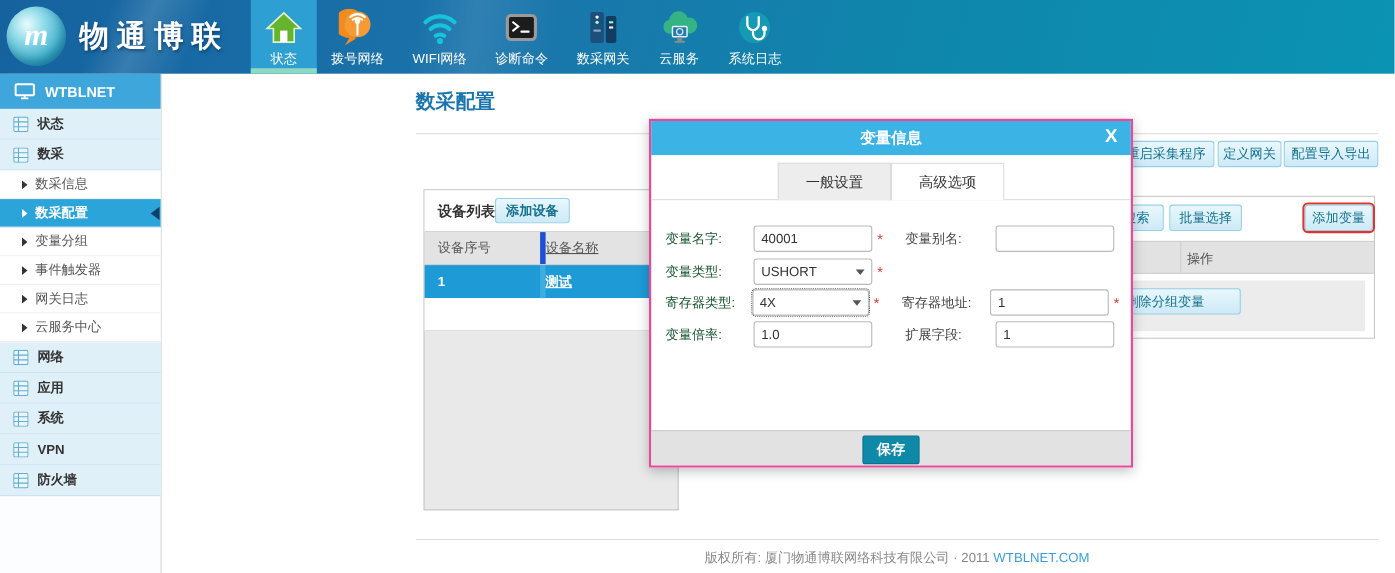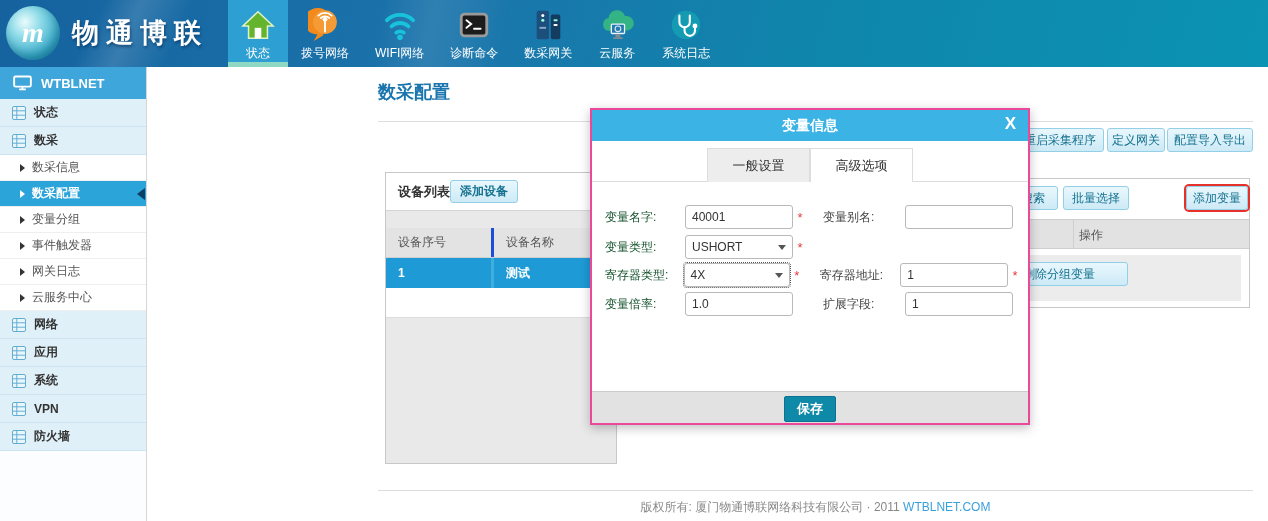--- a/index.html
+++ b/index.html
@@ -52,23 +52,23 @@
   .btn { display:inline-flex; align-items:center; justify-content:center; font-size:12px; color:#15718f;
     background:linear-gradient(#e9f7fd,#cdeaf6); border:1px solid #93cfe6; border-radius:3px;
     padding:0 9px; height:24px; cursor:pointer; white-space:nowrap; }
   .red-ring { box-shadow:0 0 0 2px #e8302a; }
 
   
   .dev-panel { position:absolute; left:385px; top:172px; width:232px; height:292px;
     border:1px solid #c8c8c8; background:#e9e9e9; z-index:1; }
   .dev-title { height:38px; background:#fff; border-bottom:1px solid #d5d5d5; display:flex; align-items:center;
     padding:0 8px 0 12px; font-size:13px; color:#333; font-weight:bold; }
-  .dev-hd { height:30px; background:#e3e3e3; border-bottom:1px solid #cfcfcf; display:flex; font-size:12px; color:#555;margin-top:17px; }
+  .dev-hd { height:30px; background:#e3e3e3; border-bottom:1px solid #cfcfcf; display:flex; font-size:12px; color:#555; }
   .dev-hd .c1, .dev-row .c1 { width:105px; padding-left:12px; display:flex; align-items:center; }
-  .dev-hd .c2, .dev-row .c2 { flex:1; padding-left:12px; display:flex; align-items:center; border-left:3px solid #1d4ed8; }
+  .dev-hd .c2, .dev-row .c2 { flex:1; display:flex; align-items:center; border-left:5px solid #1d4ed8;text-decoration:underline; }
   .dev-row.sel { height:30px; background:#1e9bd7; color:#fff; font-weight:bold; font-size:12px; display:flex; }
   .dev-row.sel .c2 { border-left-color:#3fadde; }
   .dev-row.empty { height:30px; background:#fff; border-bottom:1px solid #ddd; }
 
   
   .var-panel { position:absolute; left:628px; top:178px; width:622px; height:130px;
     border:1px solid #c8c8c8; background:#fff; z-index:1; }
   .var-hd { position:absolute; left:0; top:40px; right:0; height:30px; background:#e2e2e2;
     border-top:1px solid #cfcfcf; border-bottom:1px solid #cfcfcf; font-size:12px; color:#555; }
   .var-hd .op { position:absolute; left:450px; top:7px; }

